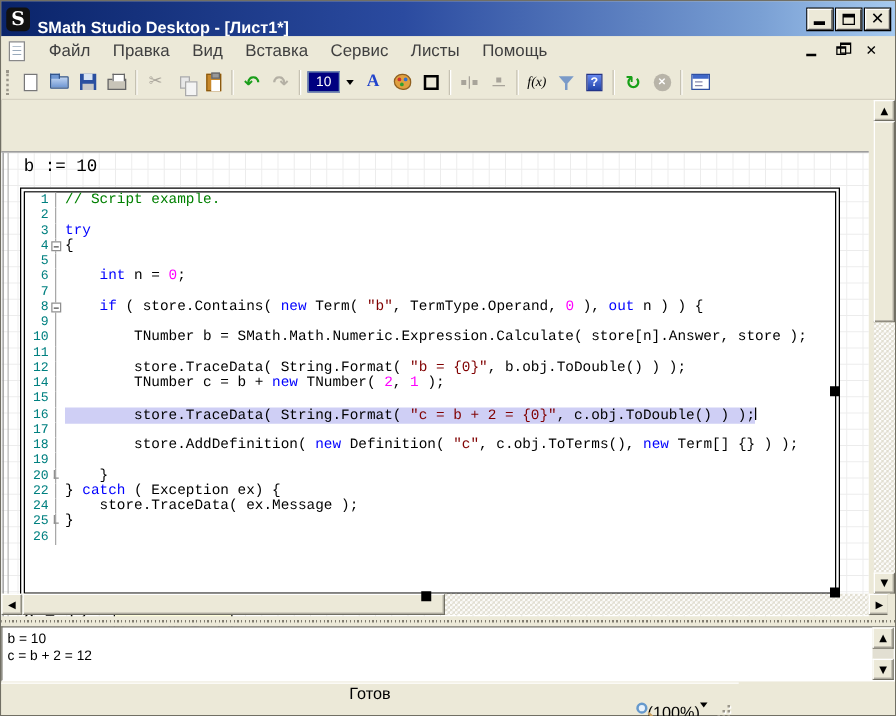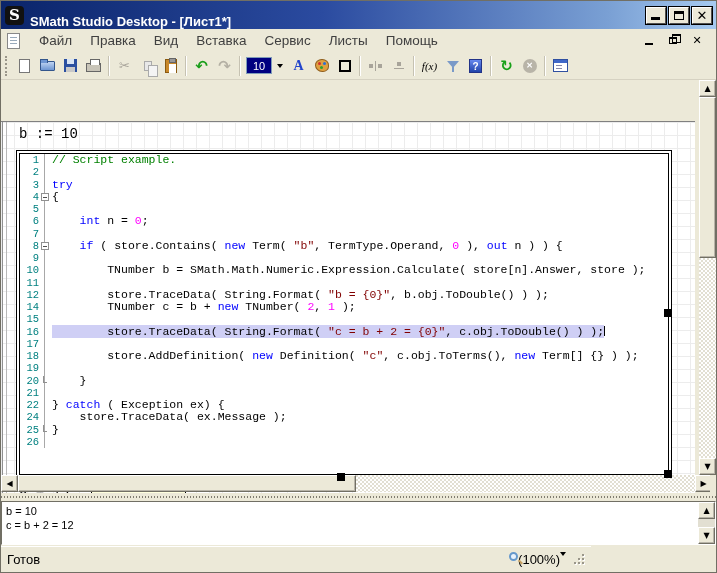--- a/index.html
+++ b/index.html
@@ -130,21 +130,21 @@
   #splitter { position:absolute; left:0; top:492px; width:715px; height:8px; background:#ECE9D8;
     background-image:repeating-linear-gradient(90deg,#807C70 0 1px,transparent 1px 3px); background-size:100% 2px; background-position:0 3px; background-repeat:no-repeat;}
   #trace-panel { position:absolute; left:0; top:500px; width:715px; height:44px; background:#fff;
     border:1px solid; border-color:#716F64 #fff #fff #716F64; display:flex;}
   #trace-lines { flex:1; padding:2px 4px; font:11px/14px "Liberation Sans",sans-serif; color:#000; overflow:hidden;}
   #trace-vscroll { width:17px; display:flex; flex-direction:column; justify-content:space-between; background:#E2DFD2;}
   #trace-vscroll .sb-btn{ height:17px; }
 
   
   #statusbar { position:absolute; left:0; top:545px; width:590px; height:26px; background:#ECE9D8;
-    border-top:1px solid #fff; display:flex; align-items:center; padding:0 6px; font:13px "Liberation Sans",sans-serif;}
+    border-top:1px solid #fff; display:flex; align-items:center; padding:0 6px; font:13px "Liberation Sans",sans-serif;flex-direction:column;}
   #status-right { margin-left:auto; display:flex; gap:0;}
   #zoom-icon { width:9px; height:9px; border:2px solid #6699CC; border-radius:50%; position:relative; background:#E8F2FC;}
   #zoom-icon::after{content:""; position:absolute; left:7px; top:7px; width:5px; height:2px; background:#C8A060; transform:rotate(45deg);}
   #size-grip { width:13px; height:13px; margin-left:6px; position:relative;}
   #size-grip i{ position:absolute; width:2px; height:2px; background:#9A968A; box-shadow:1px 1px 0 #fff;}
 </style>
 </head>
 <body>
 
 <div id="window">
@@ -288,21 +288,20 @@
             <div class="crow"><span class="gut">10</span><span class="ccode"><span><span class="tk-p">        TNumber b = SMath.Math.Numeric.Expression.Calculate( store[n].Answer, store );</span></span></span></div>
             <div class="crow"><span class="gut">11</span><span class="ccode"><span></span></span></div>
             <div class="crow"><span class="gut">12</span><span class="ccode"><span><span class="tk-p">        store.TraceData( String.Format( </span><span class="tk-s">"b = {0}"</span><span class="tk-p">, b.obj.ToDouble() ) );</span></span></span></div>
             <div class="crow"><span class="gut">14</span><span class="ccode"><span><span class="tk-p">        TNumber c = b + </span><span class="tk-k">new</span><span class="tk-p"> TNumber( </span><span class="tk-n">2</span><span class="tk-p">, </span><span class="tk-n">1</span><span class="tk-p"> );</span></span></span></div>
             <div class="crow"><span class="gut">15</span><span class="ccode"><span></span></span></div>
             <div class="crow"><span class="gut">16</span><span class="ccode"><span class="hl"><span class="tk-p">        store.TraceData( String.Format( </span><span class="tk-s">"c = b + 2 = {0}"</span><span class="tk-p">, c.obj.ToDouble() ) );</span></span><span class="caret"></span></span></div>
             <div class="crow"><span class="gut">17</span><span class="ccode"><span></span></span></div>
             <div class="crow"><span class="gut">18</span><span class="ccode"><span><span class="tk-p">        store.AddDefinition( </span><span class="tk-k">new</span><span class="tk-p"> Definition( </span><span class="tk-s">"c"</span><span class="tk-p">, c.obj.ToTerms(), </span><span class="tk-k">new</span><span class="tk-p"> Term[] {} ) );</span></span></span></div>
             <div class="crow"><span class="gut">19</span><span class="ccode"><span></span></span></div>
             <div class="crow"><span class="gut">20<span class="fold-end"></span></span><span class="ccode"><span><span class="tk-p">    }</span></span></span></div>
-            <div class="crow"><span class="gut">21</span><span class="ccode"><span></span></span></div>
             <div class="crow"><span class="gut">22</span><span class="ccode"><span><span class="tk-p">} </span><span class="tk-k">catch</span><span class="tk-p"> ( Exception ex) {</span></span></span></div>
             <div class="crow"><span class="gut">24</span><span class="ccode"><span><span class="tk-p">    store.TraceData( ex.Message );</span></span></span></div>
             <div class="crow"><span class="gut">25<span class="fold-end"></span></span><span class="ccode"><span><span class="tk-p">}</span></span></span></div>
             <div class="crow"><span class="gut">26</span><span class="ccode"><span></span></span></div>
           </div>
       </div>
     </div>
     <div class="sel-handle" style="left:663px; top:187px;"></div>
     <div class="sel-handle" style="left:663px; top:348px;"></div>
     <div class="sel-handle" style="left:336px; top:351px;"></div>

